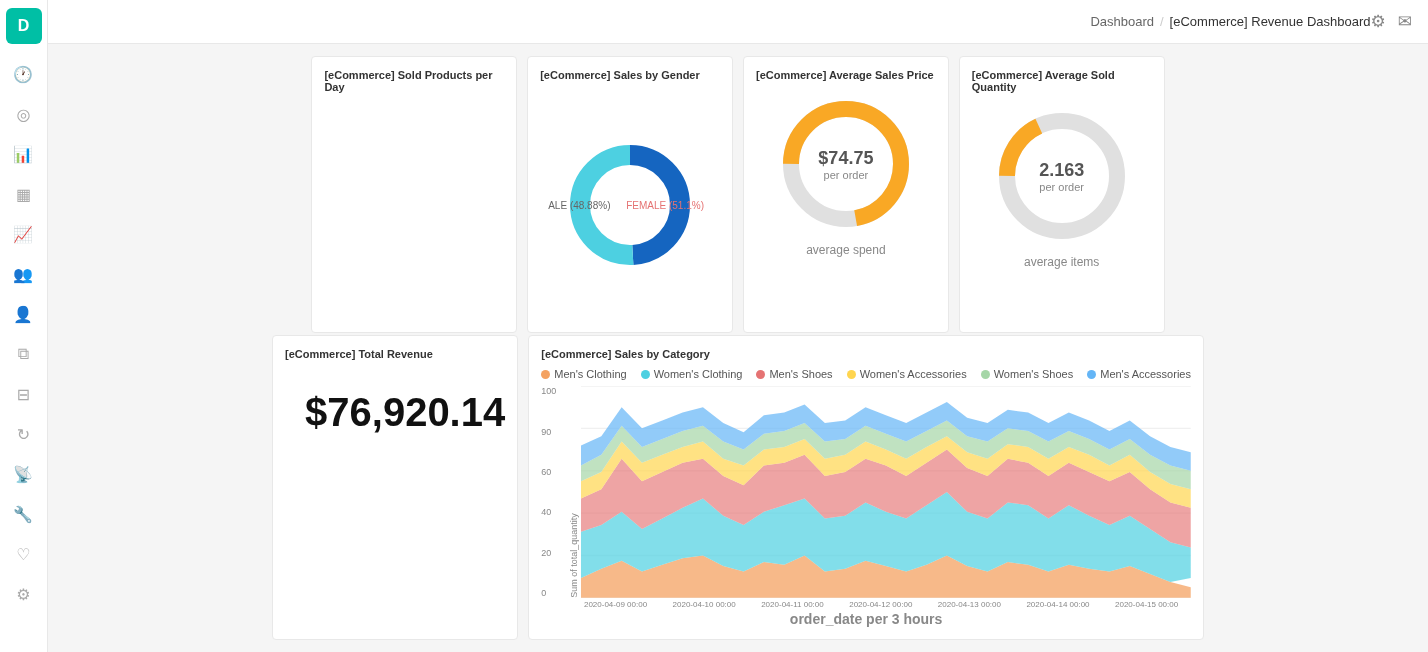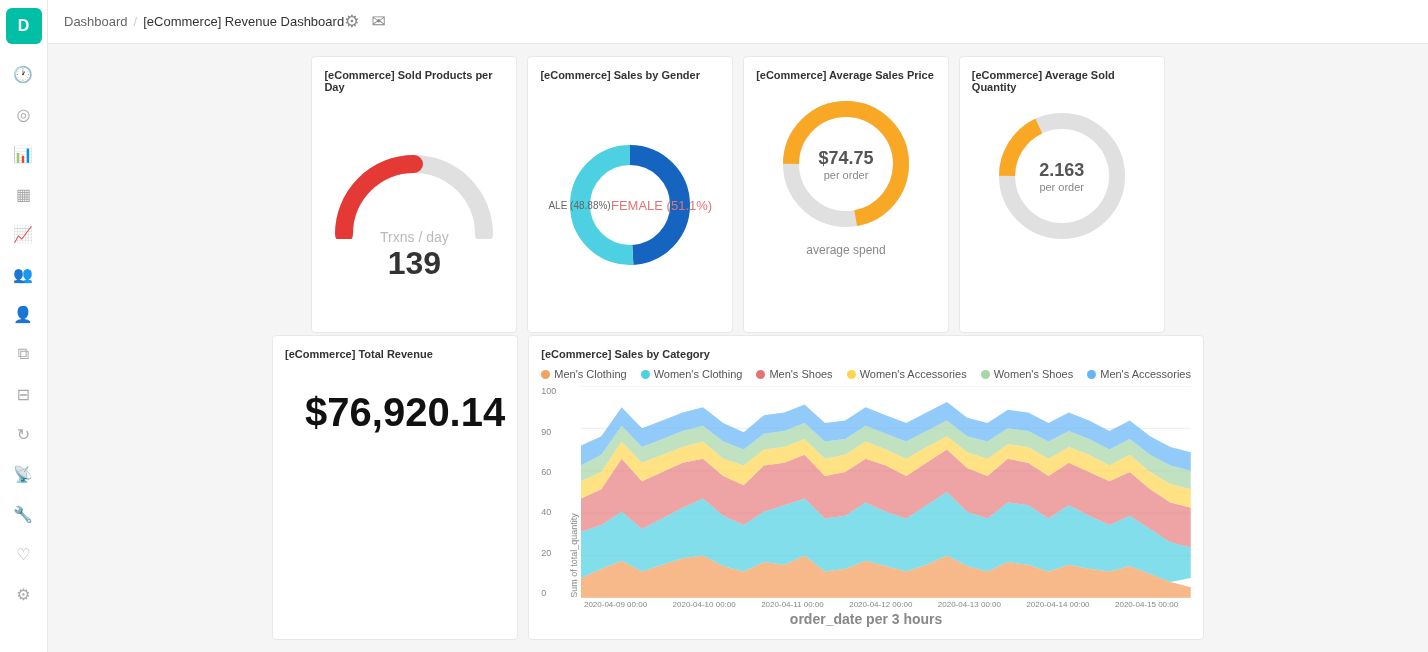--- a/index.html
+++ b/index.html
@@ -44,21 +44,21 @@
     }
 
     
     #header {
       height: 44px;
       background: #fff;
       border-bottom: 1px solid #e8e8e8;
       display: flex;
       align-items: center;
       padding: 0 16px;
-      justify-content: flex-start;
+      justify-content: flex-end;
     }
     .breadcrumb {
       display: flex; align-items: center; gap: 6px;
       font-size: 13px; color: #666;
     }
     .breadcrumb .sep { color: #ccc; }
     .breadcrumb .current { color: #333; }
     .header-actions { display: flex; gap: 12px; align-items: center; }
     .header-icon { color: #888; font-size: 17px; cursor: pointer; }
 
@@ -179,24 +179,24 @@
     .gender-label-male {
       position: absolute;
       left: 8px;
       top: 50%;
       transform: translateY(-50%);
       font-size: 10px;
       color: #666;
     }
     .gender-label-female {
       position: absolute;
-      right: 8px;
+      right: 16px;
       top: 50%;
       transform: translateY(-50%);
-      font-size: 13px;
+      font-size: 10px;
       color: #E57373;
     }
   </style>
 </head>
 <body>
 
 <div id="sidebar">
   <div class="sidebar-logo">
     <span>D</span>
   </div>
@@ -229,32 +229,20 @@
       <span class="header-icon">✉</span>
     </div>
   </div>
 
   <div id="content">
 
     <div class="top-row">
 
       <div class="card gauge-card">
         <div class="card-title">[eCommerce] Sold Products per Day</div>
-        <div class="gauge-container">
-          <svg class="gauge-svg" viewBox="0 0 180 100">
-
-            <path d="M 20 95 A 70 70 0 0 1 160 95" fill="none" stroke="#e0e0e0" stroke-width="18" stroke-linecap="round"></path>
-
-            <path d="M 20 95 A 70 70 0 0 1 90 25" fill="none" stroke="#E53935" stroke-width="18" stroke-linecap="round"></path>
-          </svg>
-          <div class="gauge-label">
-            <div class="gauge-subtitle">Trxns / day</div>
-            <div class="gauge-value">139</div>
-          </div>
-        </div>
       </div>
 
       <div class="card donut-card">
         <div class="card-title">[eCommerce] Sales by Gender</div>
         <div class="donut-container">
           <span class="gender-label-male">ALE (48.88%)</span>
           <svg width="140" height="140" viewBox="0 0 140 140">
 
             <circle cx="70" cy="70" r="50" fill="none" stroke="#1565C0" stroke-width="20" stroke-dasharray="153.94 160.06" stroke-dashoffset="0" transform="rotate(-90 70 70)"></circle>
 
@@ -288,20 +276,21 @@
 
             <circle cx="75" cy="75" r="55" fill="none" stroke="#e0e0e0" stroke-width="16"></circle>
 
             <circle cx="75" cy="75" r="55" fill="none" stroke="#F9A825" stroke-width="16" stroke-dasharray="62.2 283.08" stroke-dashoffset="86.4" transform="rotate(-90 75 75)"></circle>
           </svg>
           <div class="donut-center-text">
             <div class="donut-main">2.163</div>
             <div class="donut-sub">per order</div>
           </div>
         </div>
+        <div class="donut-footer">average items</div>
       </div>
 
     </div>
 
     <div class="bottom-row">
 
       <div class="card revenue-card">
         <div class="card-title">[eCommerce] Total Revenue</div>
         <div class="revenue-value">$76,920.14</div>
       </div>

